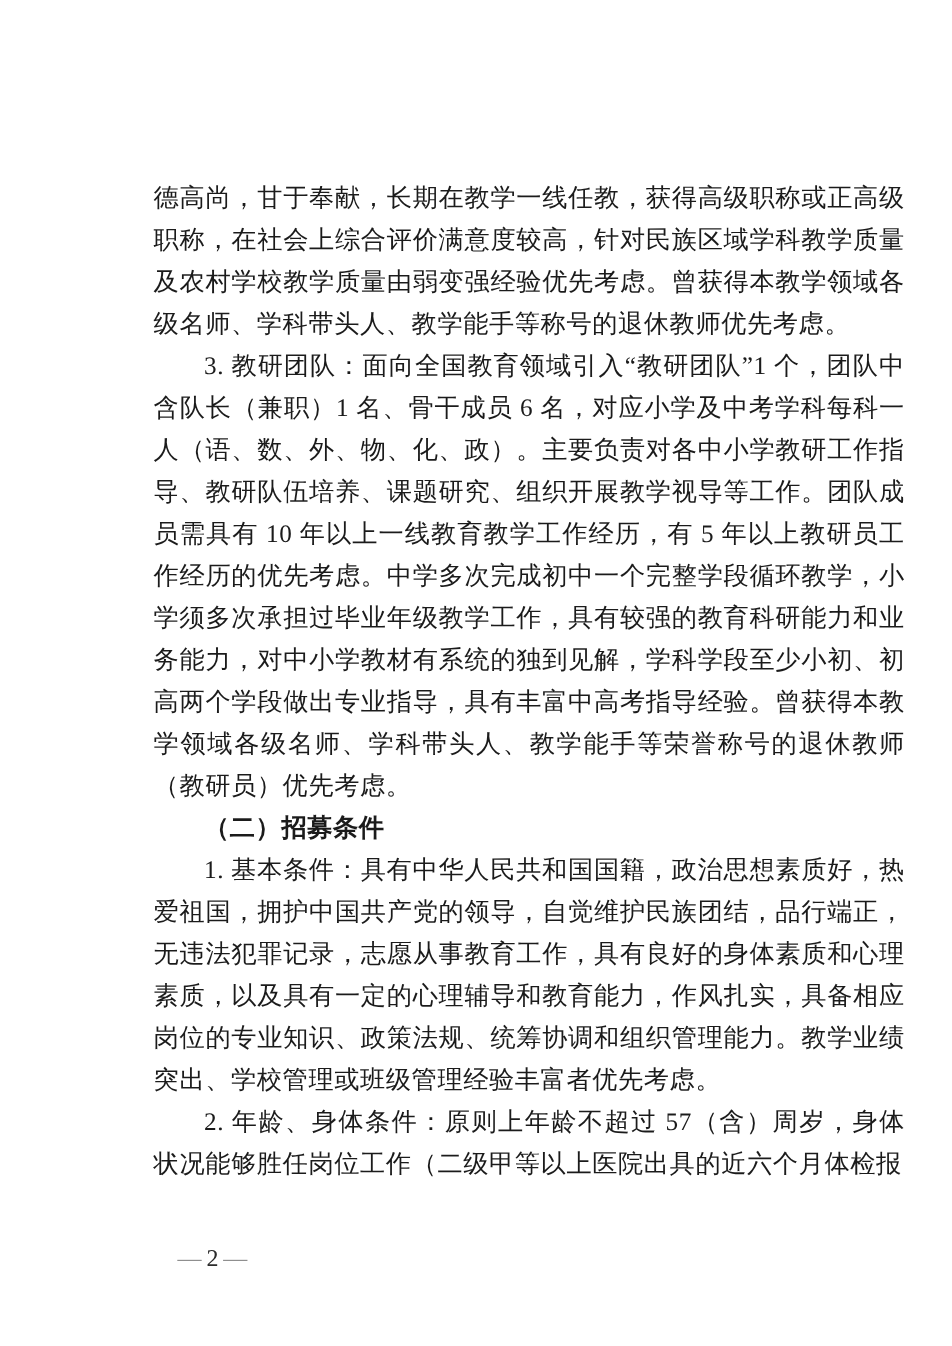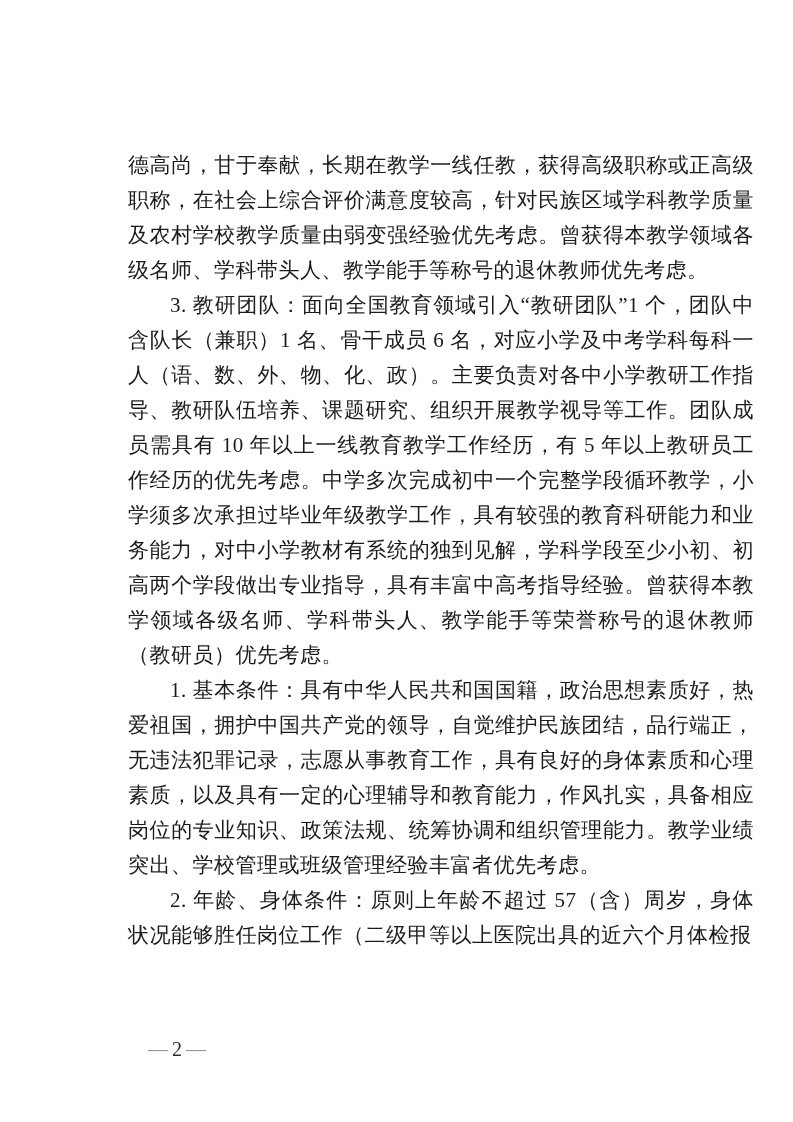--- a/index.html
+++ b/index.html
@@ -55,20 +55,21 @@
   }
 </style>
 </head>
 <body>
 
 <div class="page">
 
   <div class="doc-text">
     <p class="continuation">德高尚，甘于奉献，长期在教学一线任教，获得高级职称或正高级职称，在社会上综合评价满意度较高，针对民族区域学科教学质量及农村学校教学质量由弱变强经验优先考虑。曾获得本教学领域各级名师、学科带头人、教学能手等称号的退休教师优先考虑。</p>
     <p class="body">3. 教研团队：面向全国教育领域引入“教研团队”1 个，团队中含队长（兼职）1 名、骨干成员 6 名，对应小学及中考学科每科一人（语、数、外、物、化、政）。主要负责对各中小学教研工作指导、教研队伍培养、课题研究、组织开展教学视导等工作。团队成员需具有 10 年以上一线教育教学工作经历，有 5 年以上教研员工作经历的优先考虑。中学多次完成初中一个完整学段循环教学，小学须多次承担过毕业年级教学工作，具有较强的教育科研能力和业务能力，对中小学教材有系统的独到见解，学科学段至少小初、初高两个学段做出专业指导，具有丰富中高考指导经验。曾获得本教学领域各级名师、学科带头人、教学能手等荣誉称号的退休教师（教研员）优先考虑。</p>
+    <p class="heading">（二）招募条件</p>
     <p class="body">1. 基本条件：具有中华人民共和国国籍，政治思想素质好，热爱祖国，拥护中国共产党的领导，自觉维护民族团结，品行端正，无违法犯罪记录，志愿从事教育工作，具有良好的身体素质和心理素质，以及具有一定的心理辅导和教育能力，作风扎实，具备相应岗位的专业知识、政策法规、统筹协调和组织管理能力。教学业绩突出、学校管理或班级管理经验丰富者优先考虑。</p>
     <p class="body">2. 年龄、身体条件：原则上年龄不超过 57（含）周岁，身体状况能够胜任岗位工作（二级甲等以上医院出具的近六个月体检报</p>
   </div>
 
   <div class="footer">
     <span class="dash">—</span><span class="num">2</span><span class="dash">—</span>
   </div>
 
 </div>
 

